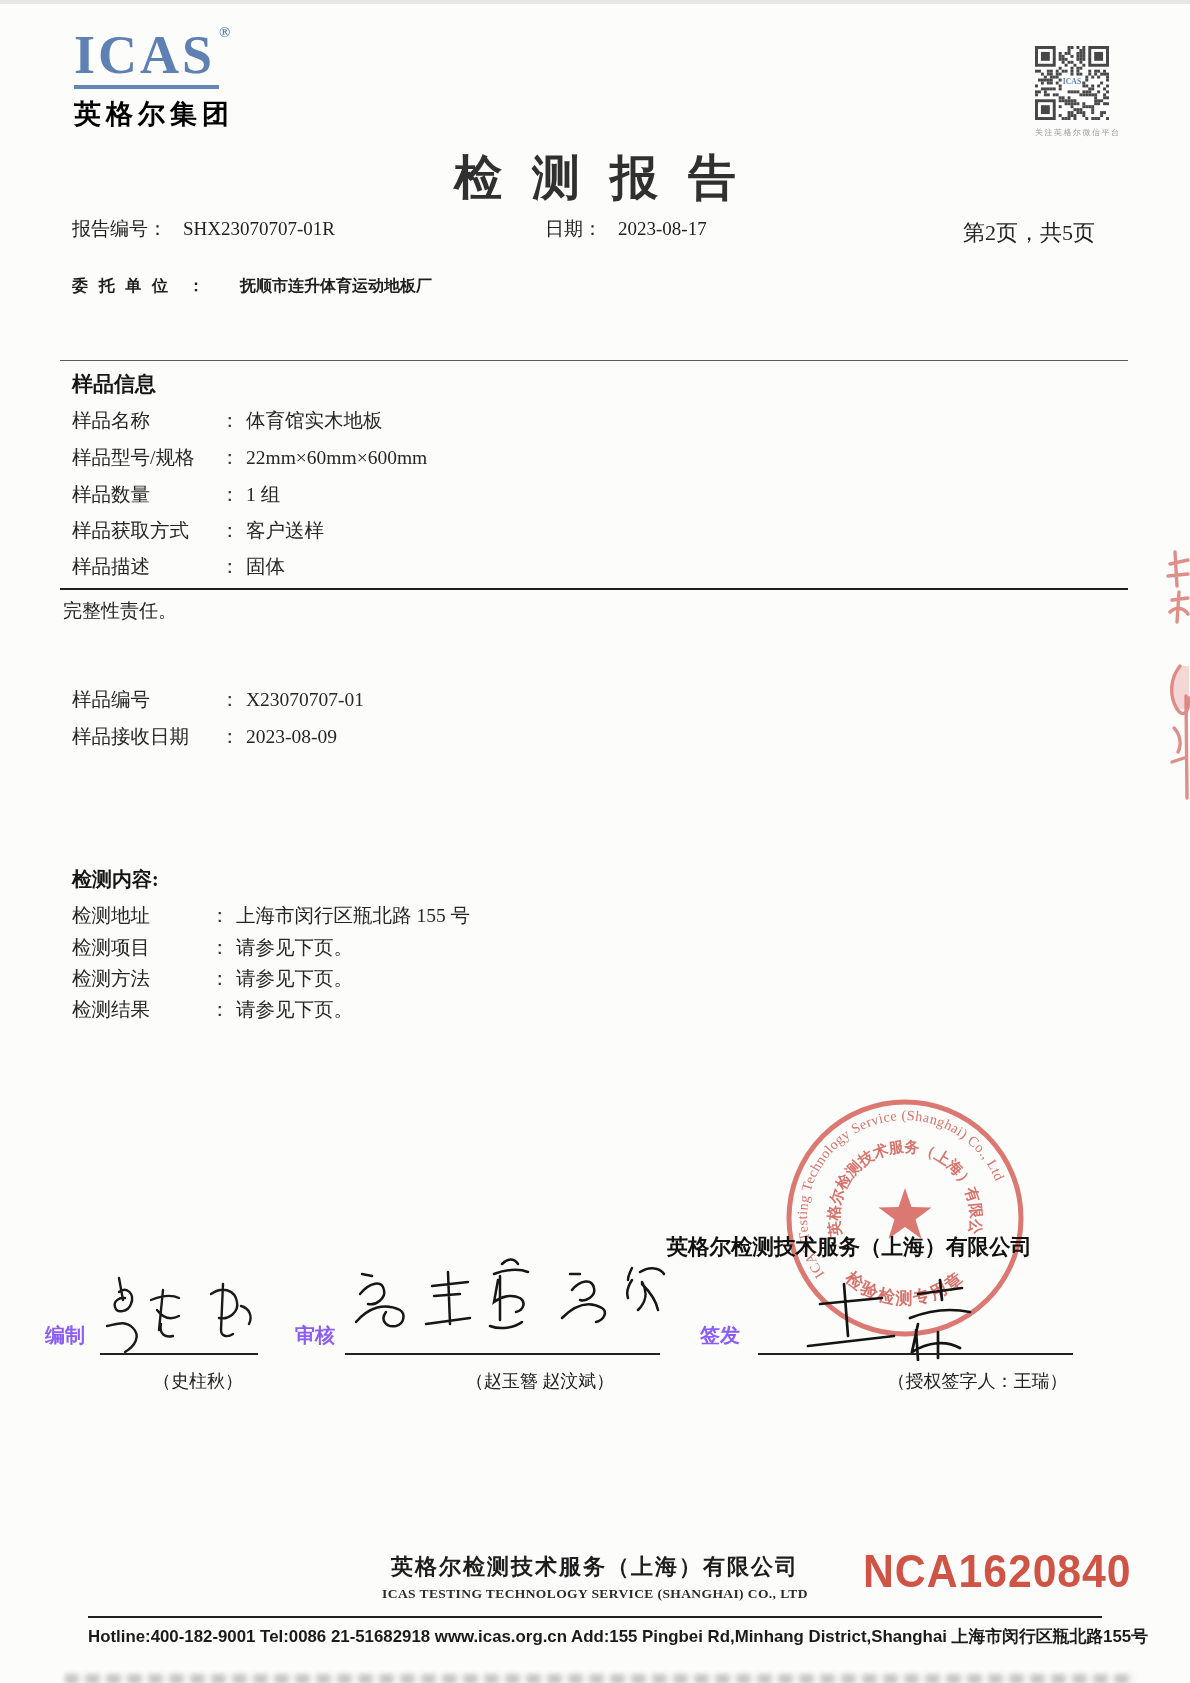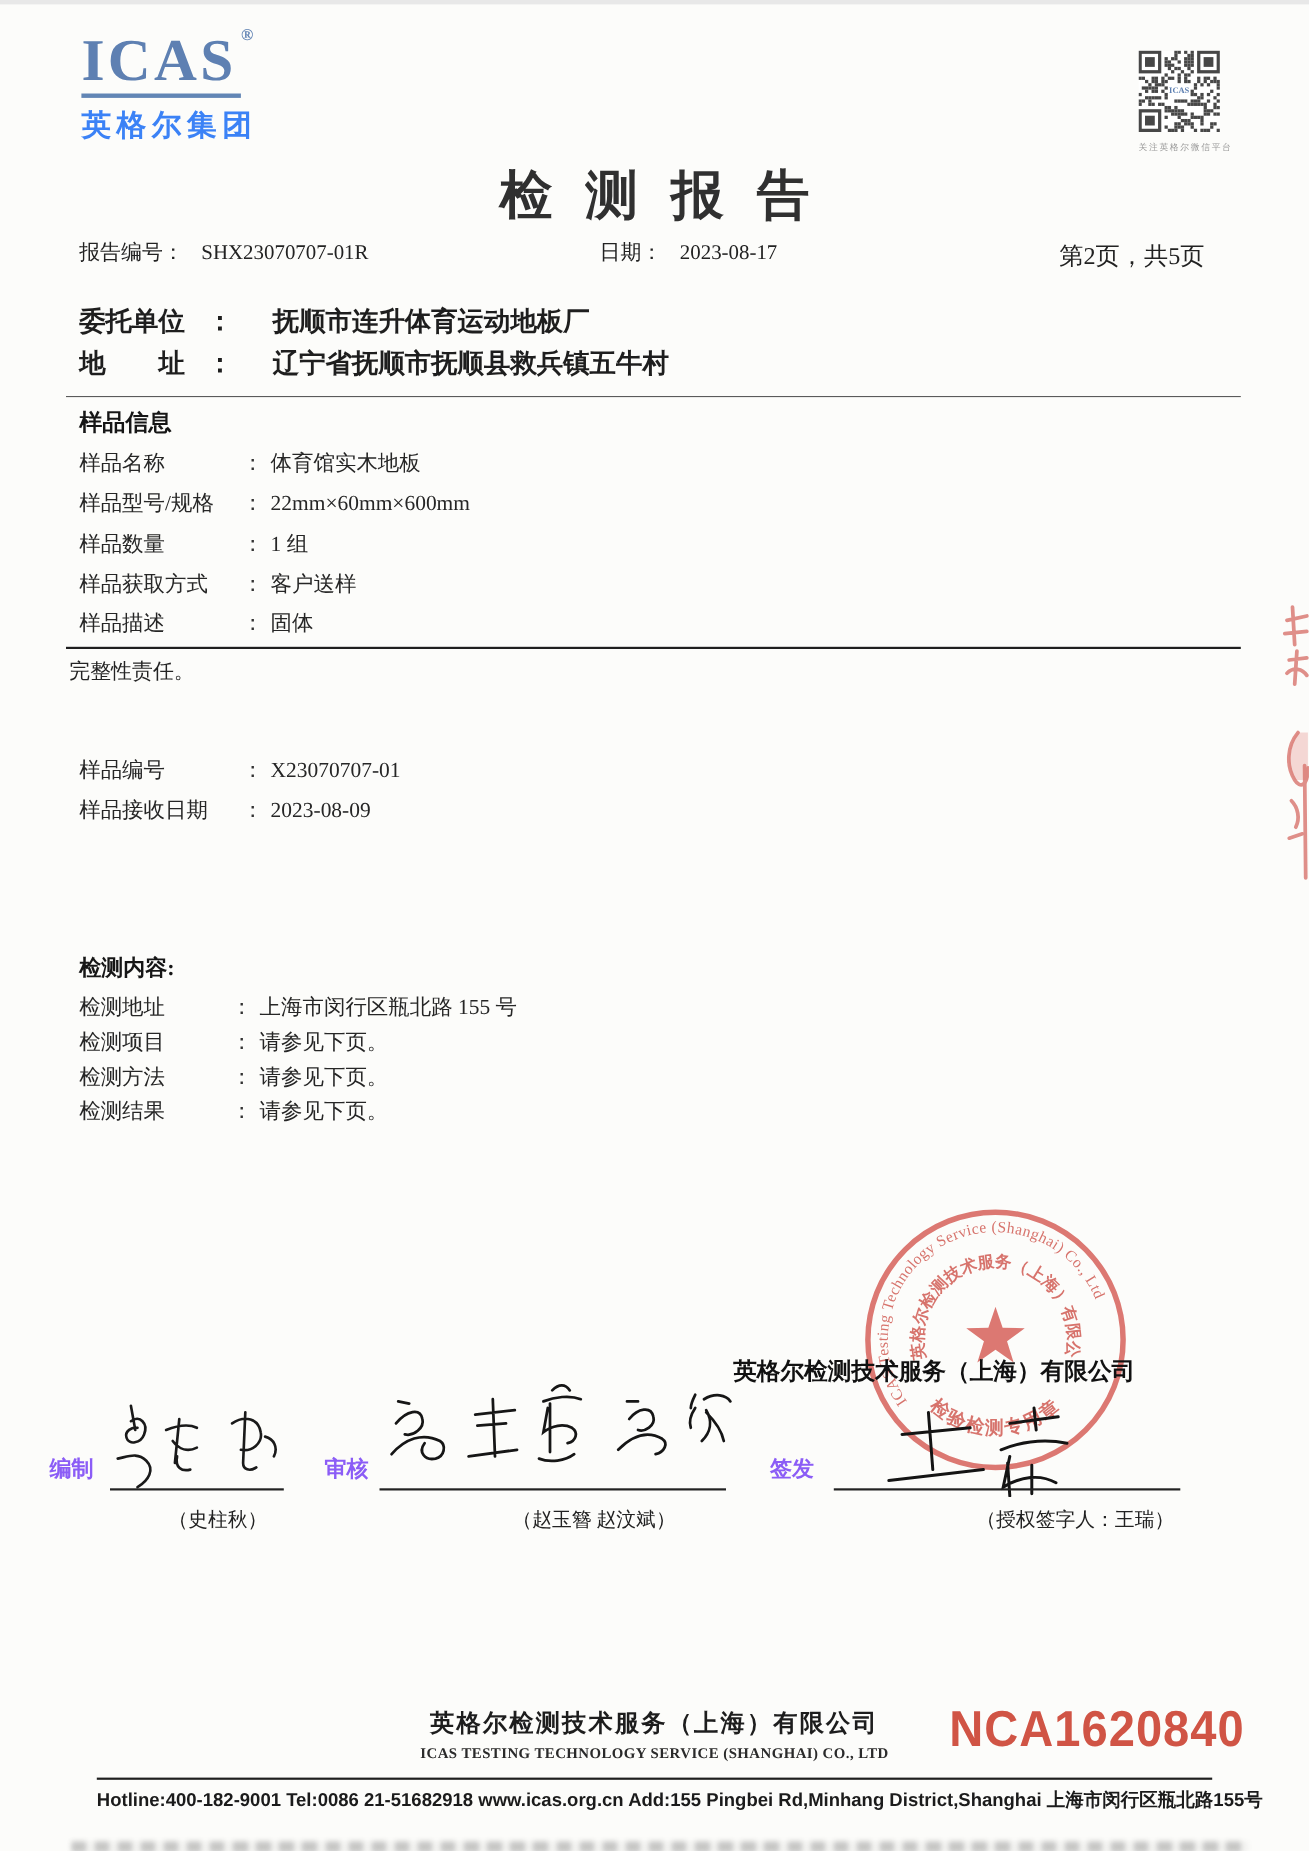--- a/index.html
+++ b/index.html
@@ -9,31 +9,31 @@
     background:#fcfcfa; overflow:hidden; color:#2c2c2c;
     font-family:"Liberation Serif","DejaVu Serif",serif;
   }
   .abs { position:absolute; }
   .nowrap { white-space:nowrap; }
 
   
   .logo-text { font-size:54px; font-weight:bold; color:#5e80b2; line-height:1;
     letter-spacing:3px; border-bottom:4px solid #6286b5; padding:0 4px 3px 0; display:inline-block; }
   .logo-reg { font-size:15px; color:#5e80b2; vertical-align:top; position:relative; top:-4px; font-weight:bold;}
-  .logo-sub { font-size:27px; font-weight:bold; color:#3b82f6; letter-spacing:5px; margin-top:7px; }
+  .logo-sub { font-size:27px; font-weight:bold; color:#000000; letter-spacing:5px; margin-top:7px; }
 
   .qr-caption { font-size:8px; color:#9a9a9a; letter-spacing:1.5px; margin-top:3px; text-align:center; white-space:nowrap;}
 
   .doc-title { left:0; top:142px; width:100%; text-align:center; font-size:48px; font-weight:bold;
     letter-spacing:30px; text-indent:30px; color:#303030; }
 
   .meta { font-size:19px; color:#222; }
   .meta .lab { margin-right:16px; }
 
-  .client-row { font-size:24px; font-weight:bold; color:#1e1e1e; white-space:nowrap; }
+  .client-row { font-size:16px; font-weight:bold; color:#1e1e1e; white-space:nowrap; }
   .client-row .clbl { display:inline-block; width:96px; text-align:justify; text-align-last:justify; }
   .client-row .csep { display:inline-block; margin-left:20px; }
   .client-row .cval { margin-left:36px; }
 
   .sec-head { font-size:21px; font-weight:bold; color:#161616; }
 
   .frow { font-size:19.5px; color:#262626; white-space:nowrap; }
   .frow .lbl { display:inline-block; width:148px; }
   .frow.narrow .lbl { width:138px; }
   .frow .sep { display:inline-block; width:26px; color:#333; }
@@ -284,23 +284,20 @@
     <span class="lab">报告编号：</span><span>SHX23070707-01R</span>
   </div>
   <div class="abs meta nowrap" style="left:545px; top:212px;">
     <span class="lab">日期：</span><span>2023-08-17</span>
   </div>
   <div class="abs meta nowrap" style="top:214px; right:95px; font-size:22px;">第2页，共5页</div>
 
   <div class="abs client-row" style="left:72px; top:272px;">
     <span class="clbl">委托单位</span><span class="csep">：</span><span class="cval">抚顺市连升体育运动地板厂</span>
   </div>
-  <div class="abs client-row" style="left:72px; top:310px;">
-    <span class="clbl">地址</span><span class="csep">：</span><span class="cval">辽宁省抚顺市抚顺县救兵镇五牛村</span>
-  </div>
 
   <div class="abs line-thin" style="left:60px; top:356px; width:1068px;"></div>
 
   <div class="abs sec-head" style="left:72px; top:366px;">样品信息</div>
 
   <div class="abs frow" style="left:72px; top:403px;">
     <span class="lbl">样品名称</span><span class="sep">：</span><span class="val">体育馆实木地板</span>
   </div>
   <div class="abs frow" style="left:72px; top:440px;">
     <span class="lbl">样品型号/规格</span><span class="sep">：</span><span class="val">22mm×60mm×600mm</span>

